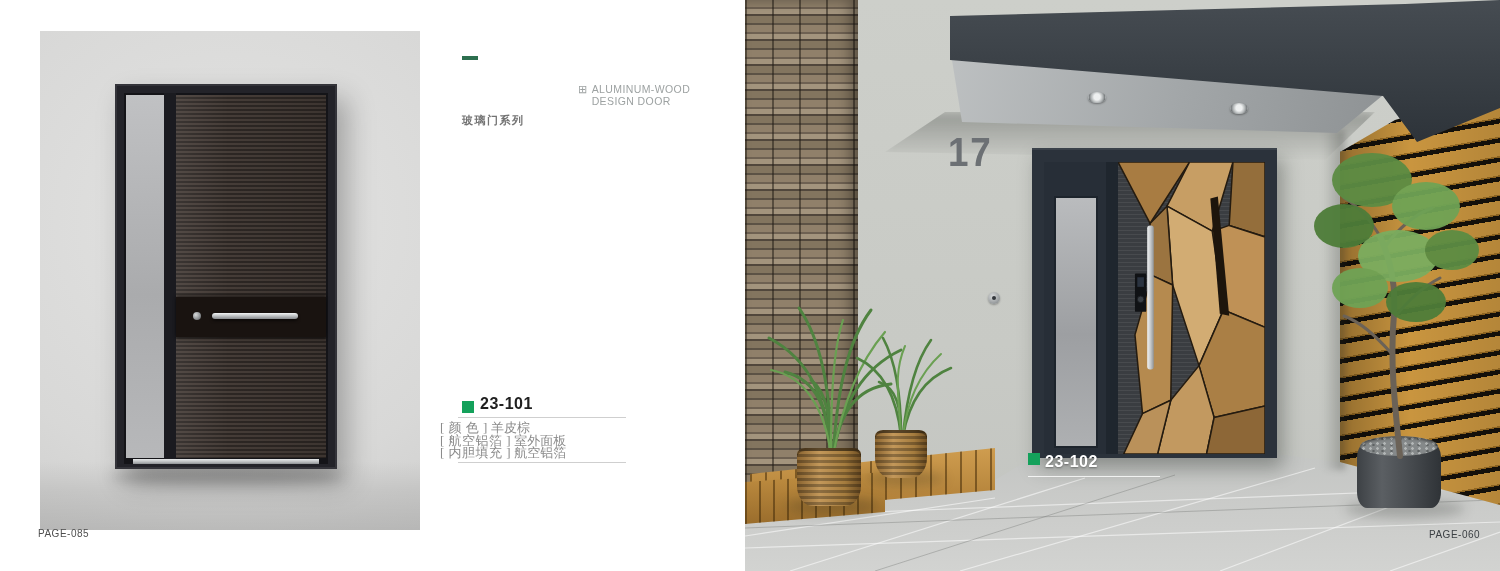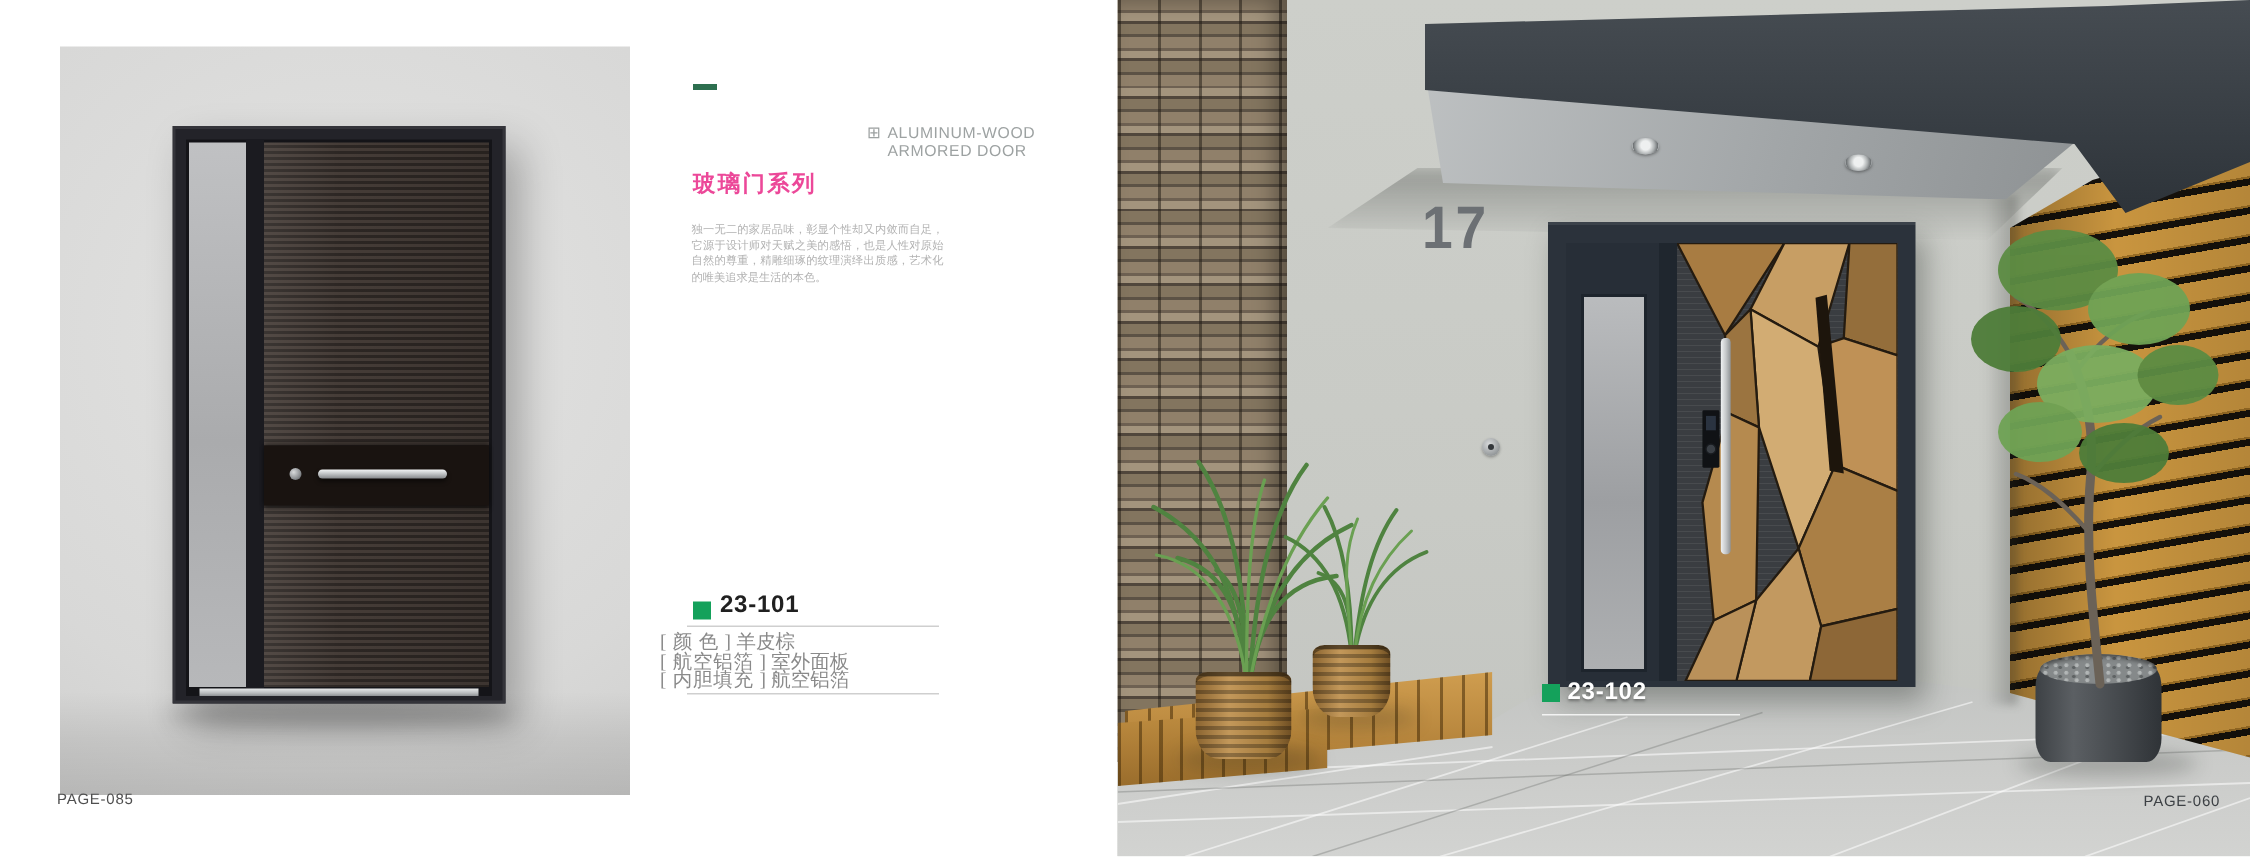--- a/index.html
+++ b/index.html
@@ -38,22 +38,22 @@
   .page-num{position:absolute;font-size:10px;letter-spacing:0.5px;}
   .page-num.left{left:38px;top:528px;color:#4f4f4f;}
 
   
   .accent-dash{position:absolute;left:462px;top:56px;width:16px;height:4px;background:#2d6f4f;}
   .design-title{position:absolute;left:459px;top:74px;margin:0;font-size:37px;font-weight:300;
           letter-spacing:2px;color:#bcbfbf;}
   .subtitle{position:absolute;left:578px;top:83px;color:#9da2a2;font-size:10.5px;line-height:12px;
           letter-spacing:0.4px;display:flex;gap:4px;}
   .plusbox{font-size:11px;line-height:12px;color:#9da2a2;}
-  .series-title{position:absolute;left:462px;top:113px;margin:0;font-size:15px;font-weight:600;
-          letter-spacing:1.5px;color:#ec4899;}
+  .series-title{position:absolute;left:462px;top:113px;margin:0;font-size:11px;font-weight:600;
+          letter-spacing:1.5px;color:#737373;}
   .description{position:absolute;left:461px;top:148px;width:168px;margin:0;font-size:7.5px;
           line-height:10.5px;color:#b2b2b2;text-align:justify;}
 
   
   .green-sq{display:inline-block;width:12px;height:12px;background:#14a15b;}
   .code-row{position:absolute;left:462px;top:395px;display:flex;align-items:flex-end;gap:6px;}
   .code-row .code{font-size:16px;font-weight:700;color:#202020;letter-spacing:0.5px;}
   .rule{position:absolute;left:458px;width:168px;height:1px;background:#cfcfcf;}
   .rule.r1{top:417px;} .rule.r2{top:462px;}
   .specs{position:absolute;left:440px;top:422px;font-size:13px;line-height:12.5px;color:#8a8a8a;font-family:Liberation Serif, serif;}
@@ -152,21 +152,21 @@
   .tree-svg{left:555px;top:118px;width:205px;height:345px;z-index:6;}
   .planter{left:612px;top:442px;width:84px;height:66px;z-index:5;border-radius:10px/16px;
      background:linear-gradient(90deg,#3d4145 0%,#5b5f63 30%,#464a4e 65%,#2f3337 100%);}
   .planter .gravel{position:absolute;left:3px;right:3px;top:-6px;height:20px;border-radius:50%;
      background-color:#85898a;
      background-image:radial-gradient(circle 1.4px,#b2b6b6 0 1.2px,rgba(0,0,0,0) 1.5px),
        radial-gradient(circle 1.2px,#5f6364 0 1px,rgba(0,0,0,0) 1.3px);
      background-size:7px 5px,9px 6px;box-shadow:inset 0 2px 3px rgba(0,0,0,0.45);}
 
   
-  .label-23-102{left:283px;top:453px;z-index:9;display:flex;align-items:center;gap:5px;}
+  .label-23-102{left:283px;top:453px;z-index:9;display:flex;gap:5px;}
   .label-23-102 .code{font-size:16px;font-weight:700;color:#ffffff;letter-spacing:0.5px;
      text-shadow:0 1px 2px rgba(0,0,0,0.35);}
   .label-underline{left:283px;top:476px;width:132px;height:1px;background:rgba(255,255,255,0.8);z-index:9;}
   .page-num.right{left:684px;top:529px;color:#3c4044;z-index:9;}
 </style>
 </head>
 <body>
 
 <div class="canvas">
 
@@ -189,25 +189,24 @@
           <div class="p-threshold"></div>
         </div>
       </div>
     </figure>
 
     <div class="accent-dash"></div>
     <div class="subtitle">
       <span class="plusbox">⊞</span>
       <span>
         <span>ALUMINUM-WOOD</span><br>
-        <span>ARMORED DOOR</span>
+        <span>DESIGN DOOR</span>
       </span>
     </div>
     <h2 class="series-title">玻璃门系列</h2>
-    <p class="description">独一无二的家居品味，彰显个性却又内敛而自足，它源于设计师对天赋之美的感悟，也是人性对原始自然的尊重，精雕细琢的纹理演绎出质感，艺术化的唯美追求是生活的本色。</p>
 
     <div class="code-row">
       <span class="green-sq"></span>
       <span class="code">23-101</span>
     </div>
     <div class="rule r1"></div>
     <div class="specs">
       <div class="spec-row">
         <span class="spec-label">[ 颜 色 ]</span><span class="spec-value">羊皮棕</span>
       </div>

